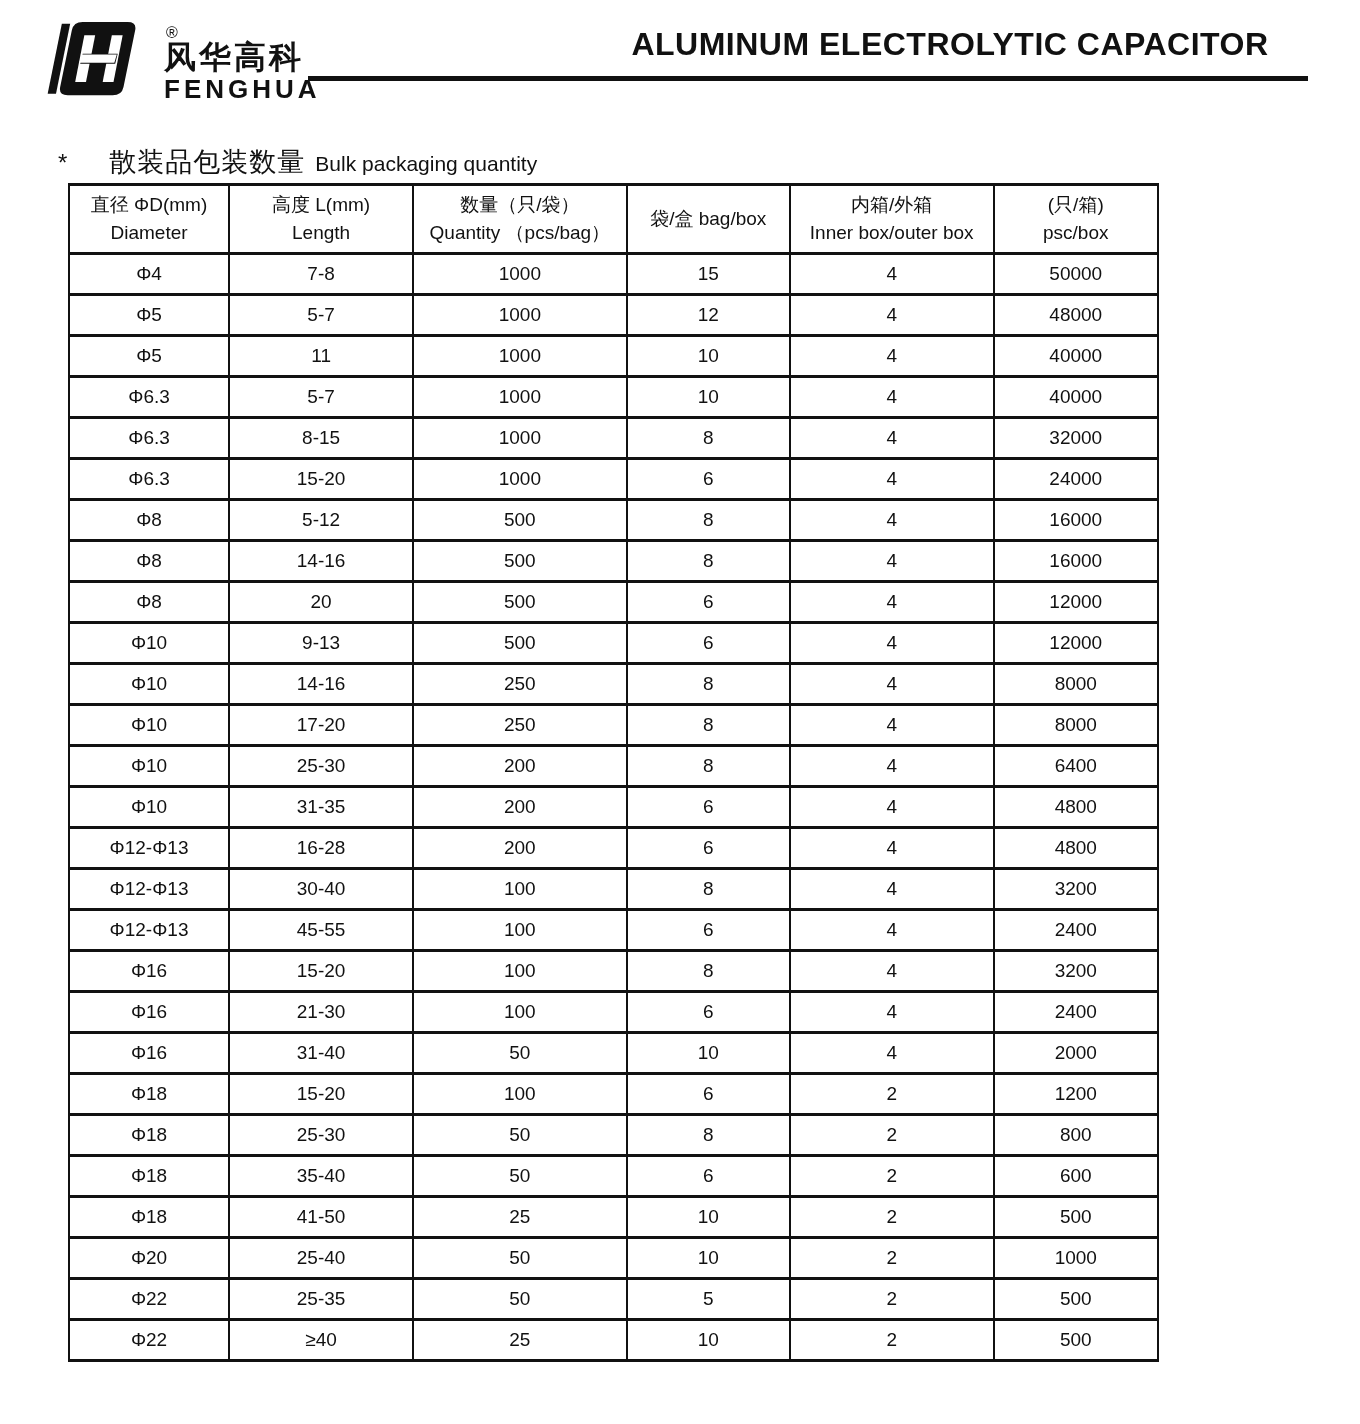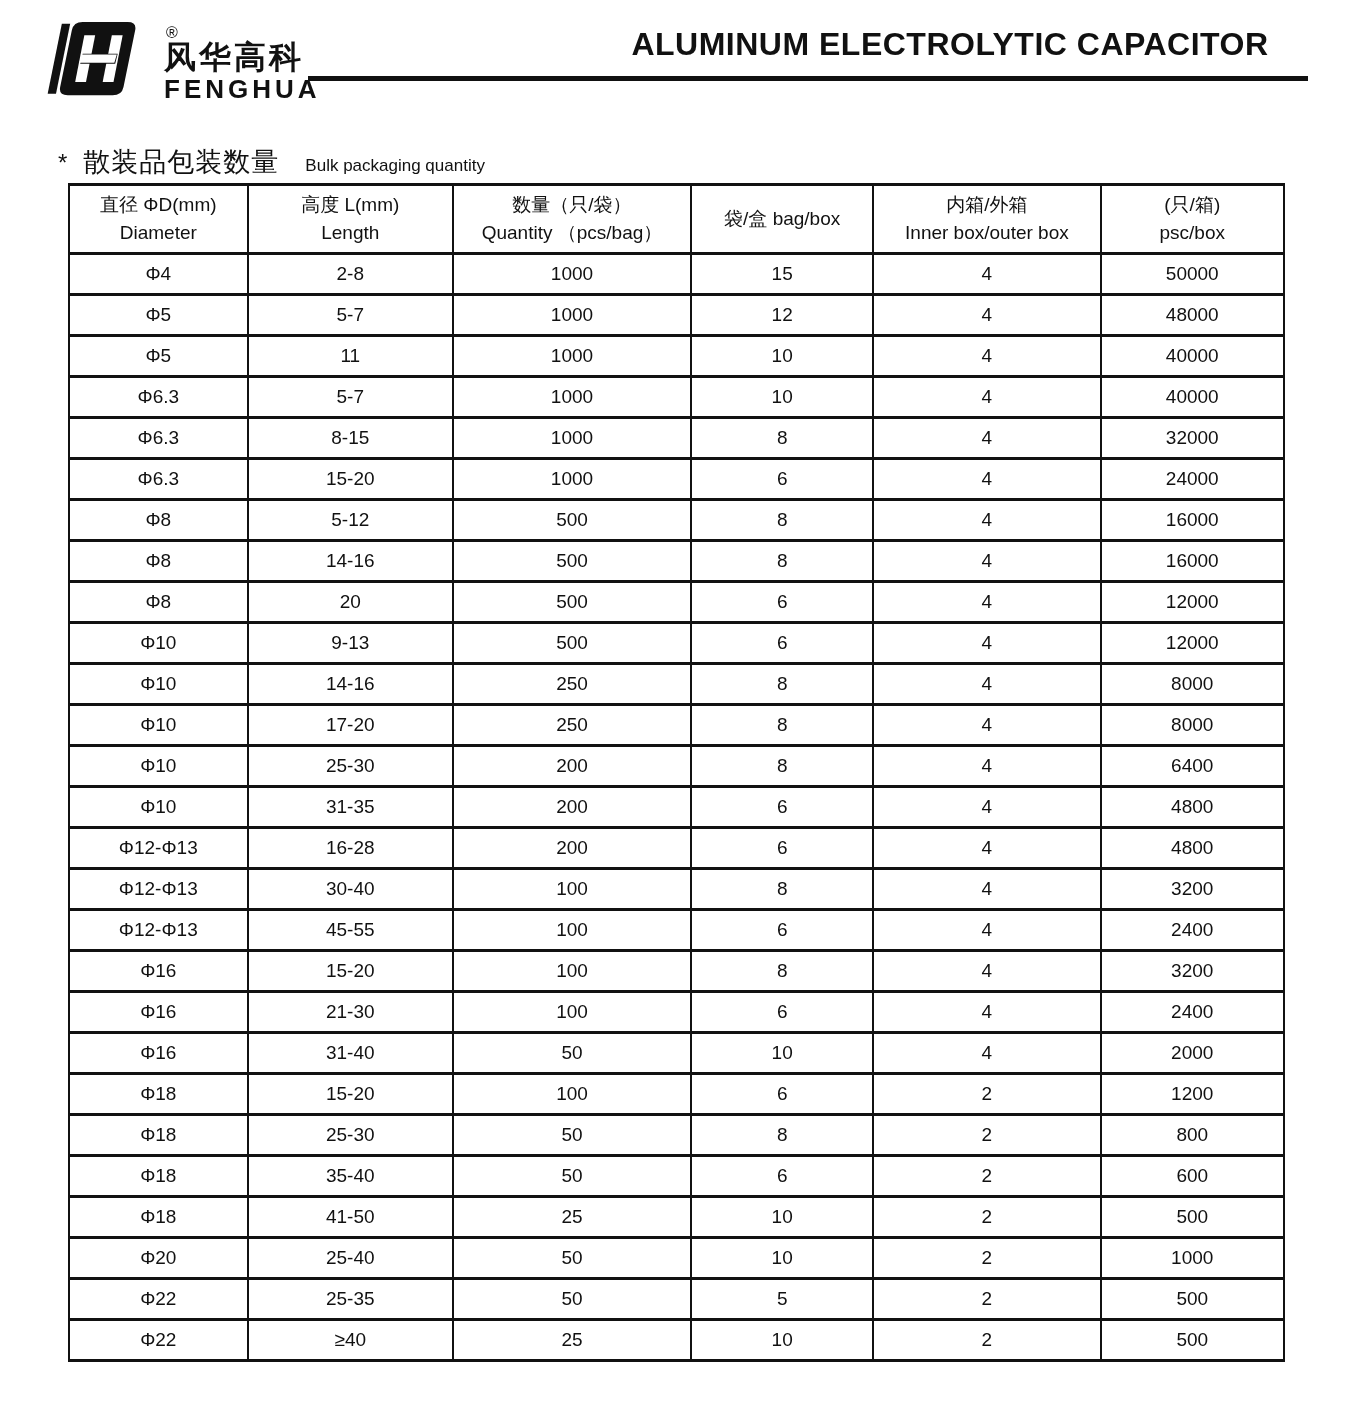--- a/index.html
+++ b/index.html
@@ -23,26 +23,26 @@
   .page-title{
     position:absolute;left:600px;top:26px;width:700px;
     text-align:center;font-size:32px;font-weight:bold;
     letter-spacing:0.5px;white-space:nowrap;
   }
   .title-rule{position:absolute;left:308px;top:76px;width:1000px;height:5px;background:#111111;}
 
   
   .section-heading{position:absolute;left:58px;top:144px;display:flex;align-items:baseline;}
   .section-marker{font-size:24px;margin-right:16px;}
-  .section-cn{font-size:27px;letter-spacing:1px;}
-  .section-en{font-size:17px;margin-left:26px;text-align:center;}
+  .section-cn{font-size:27px;letter-spacing:1px;margin-left:26px;}
+  .section-en{font-size:21px;margin-left:10px;text-align:center;}
 
   
   table.pkg{
-    position:absolute;left:68px;top:183px;width:1217px;
+    position:absolute;left:68px;top:183px;width:1091px;
     border-collapse:collapse;table-layout:fixed;
   }
   .pkg th,.pkg td{
     border:2px solid #111111;
     border-top-width:3px;border-bottom-width:3px;
     text-align:center;vertical-align:middle;
     font-weight:normal;color:#111111;
     padding:0;overflow:hidden;
   }
   .pkg th{height:62px;font-size:19px;line-height:1.5;padding:2px 0;}
@@ -118,21 +118,21 @@
         </th>
         <th>
           <div>(只/箱)</div>
           <div>psc/box</div>
         </th>
       </tr>
     </thead>
     <tbody>
         <tr>
           <td>Φ4</td>
-          <td>2-8</td>
+          <td>7-8</td>
           <td>1000</td>
           <td>15</td>
           <td>4</td>
           <td>50000</td>
         </tr>
         <tr>
           <td>Φ5</td>
           <td>5-7</td>
           <td>1000</td>
           <td>12</td>

